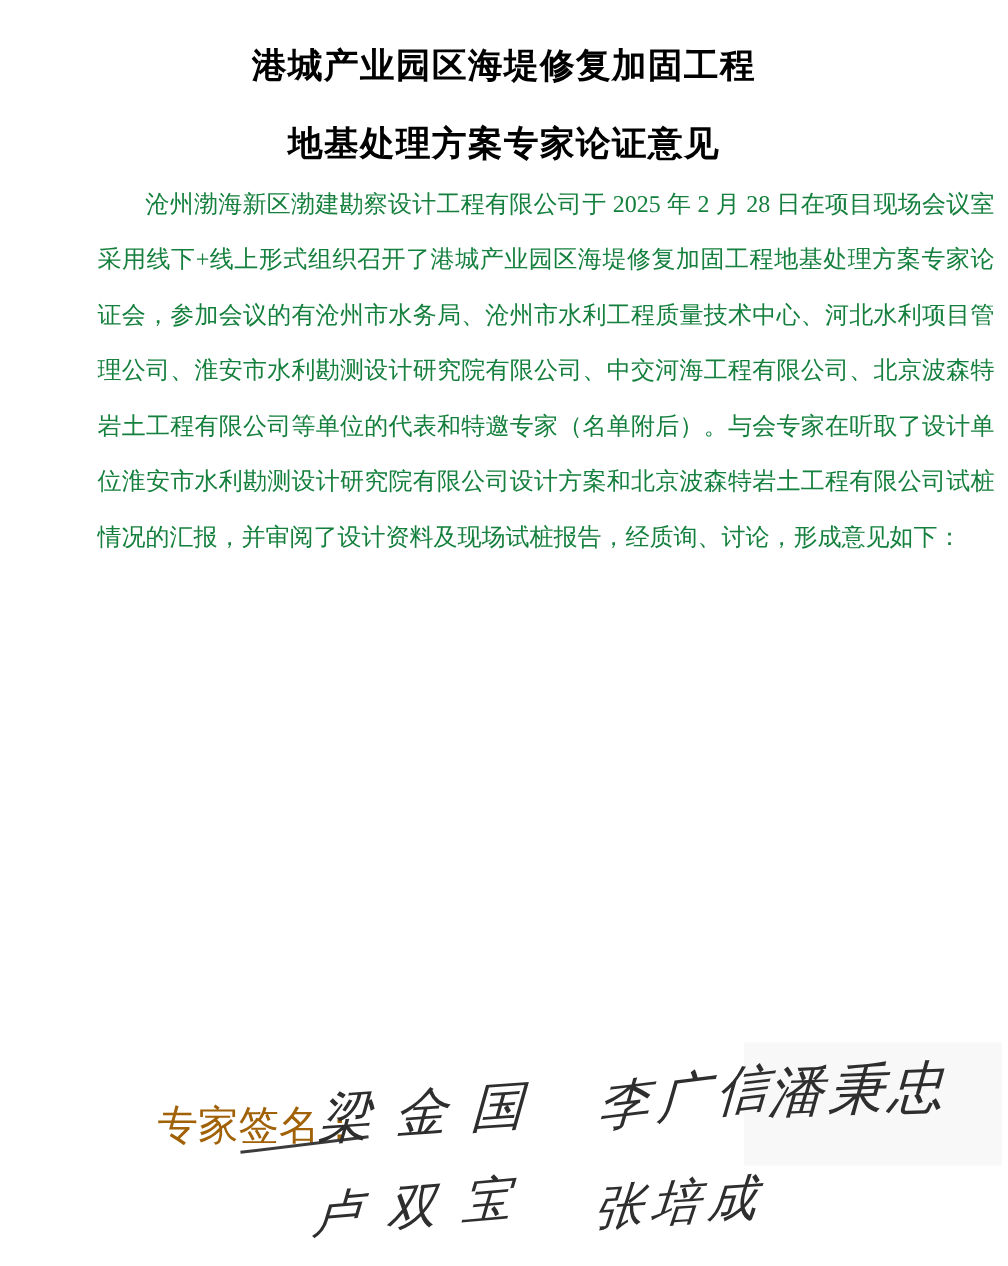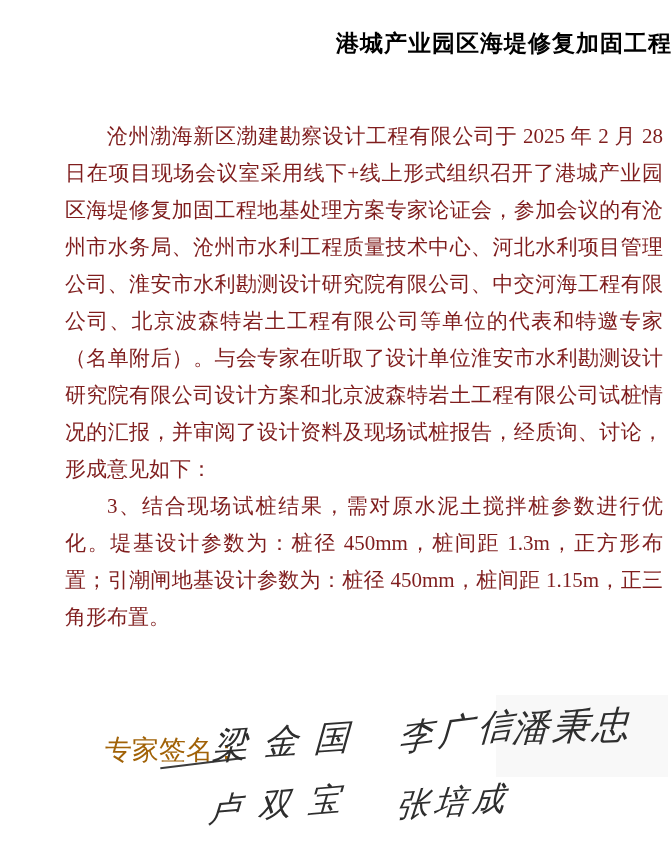--- a/index.html
+++ b/index.html
@@ -7,41 +7,41 @@
     position:relative;
     width:672px;height:844px;
     margin:0 auto;
     background:#ffffff;
     font-family:"Liberation Serif","DejaVu Serif",serif;
     color:#111;
     overflow:hidden;
   }
   .titles{
     position:absolute;top:30px;left:0;right:0;
-    text-align:right;
+    text-align:center;
   }
   .doc-title{
     font-size:23px;
     font-weight:bold;
     line-height:28px;
     margin:0 0 24px 0;
     letter-spacing:1px;
     color:#000;
   }
   .body-text{
     position:absolute;
     top:118px;left:65px;width:598px;
   }
   .para{
     margin:0;
-    font-size:21px;
+    font-size:16px;
     line-height:37px;
     text-align:justify;
     text-indent:2em;
-    color:#7f1d1d;
+    color:#15803d;
   }
   .sig-area{
     position:absolute;left:0;top:700px;width:672px;height:144px;
   }
   .sig-label{
     position:absolute;left:105px;top:32px;
     font-size:27px;color:#a16207;white-space:nowrap;
   }
   .sig{
     position:absolute;
@@ -65,25 +65,25 @@
     transform:rotate(-7deg);
   }
 </style>
 </head>
 <body>
 
 <div class="page">
 
   <div class="titles">
     <h1 class="doc-title">港城产业园区海堤修复加固工程</h1>
+    <h1 class="doc-title">地基处理方案专家论证意见</h1>
   </div>
 
   <div class="body-text">
     <p class="para">沧州渤海新区渤建勘察设计工程有限公司于 2025 年 2 月 28 日在项目现场会议室采用线下+线上形式组织召开了港城产业园区海堤修复加固工程地基处理方案专家论证会，参加会议的有沧州市水务局、沧州市水利工程质量技术中心、河北水利项目管理公司、淮安市水利勘测设计研究院有限公司、中交河海工程有限公司、北京波森特岩土工程有限公司等单位的代表和特邀专家（名单附后）。与会专家在听取了设计单位淮安市水利勘测设计研究院有限公司设计方案和北京波森特岩土工程有限公司试桩情况的汇报，并审阅了设计资料及现场试桩报告，经质询、讨论，形成意见如下：</p>
-    <p class="para">3、结合现场试桩结果，需对原水泥土搅拌桩参数进行优化。堤基设计参数为：桩径 450mm，桩间距 1.3m，正方形布置；引潮闸地基设计参数为：桩径 450mm，桩间距 1.15m，正三角形布置。</p>
   </div>
 
   <div class="sig-area">
     <div class="sig-bg"></div>
     <span class="sig-label">专家签名：</span>
     <div class="sig-flourish"></div>
     <span class="sig sig-1">梁金国</span>
     <span class="sig sig-2">李广信</span>
     <span class="sig sig-3">潘秉忠</span>
     <span class="sig sig-4">卢双宝</span>

